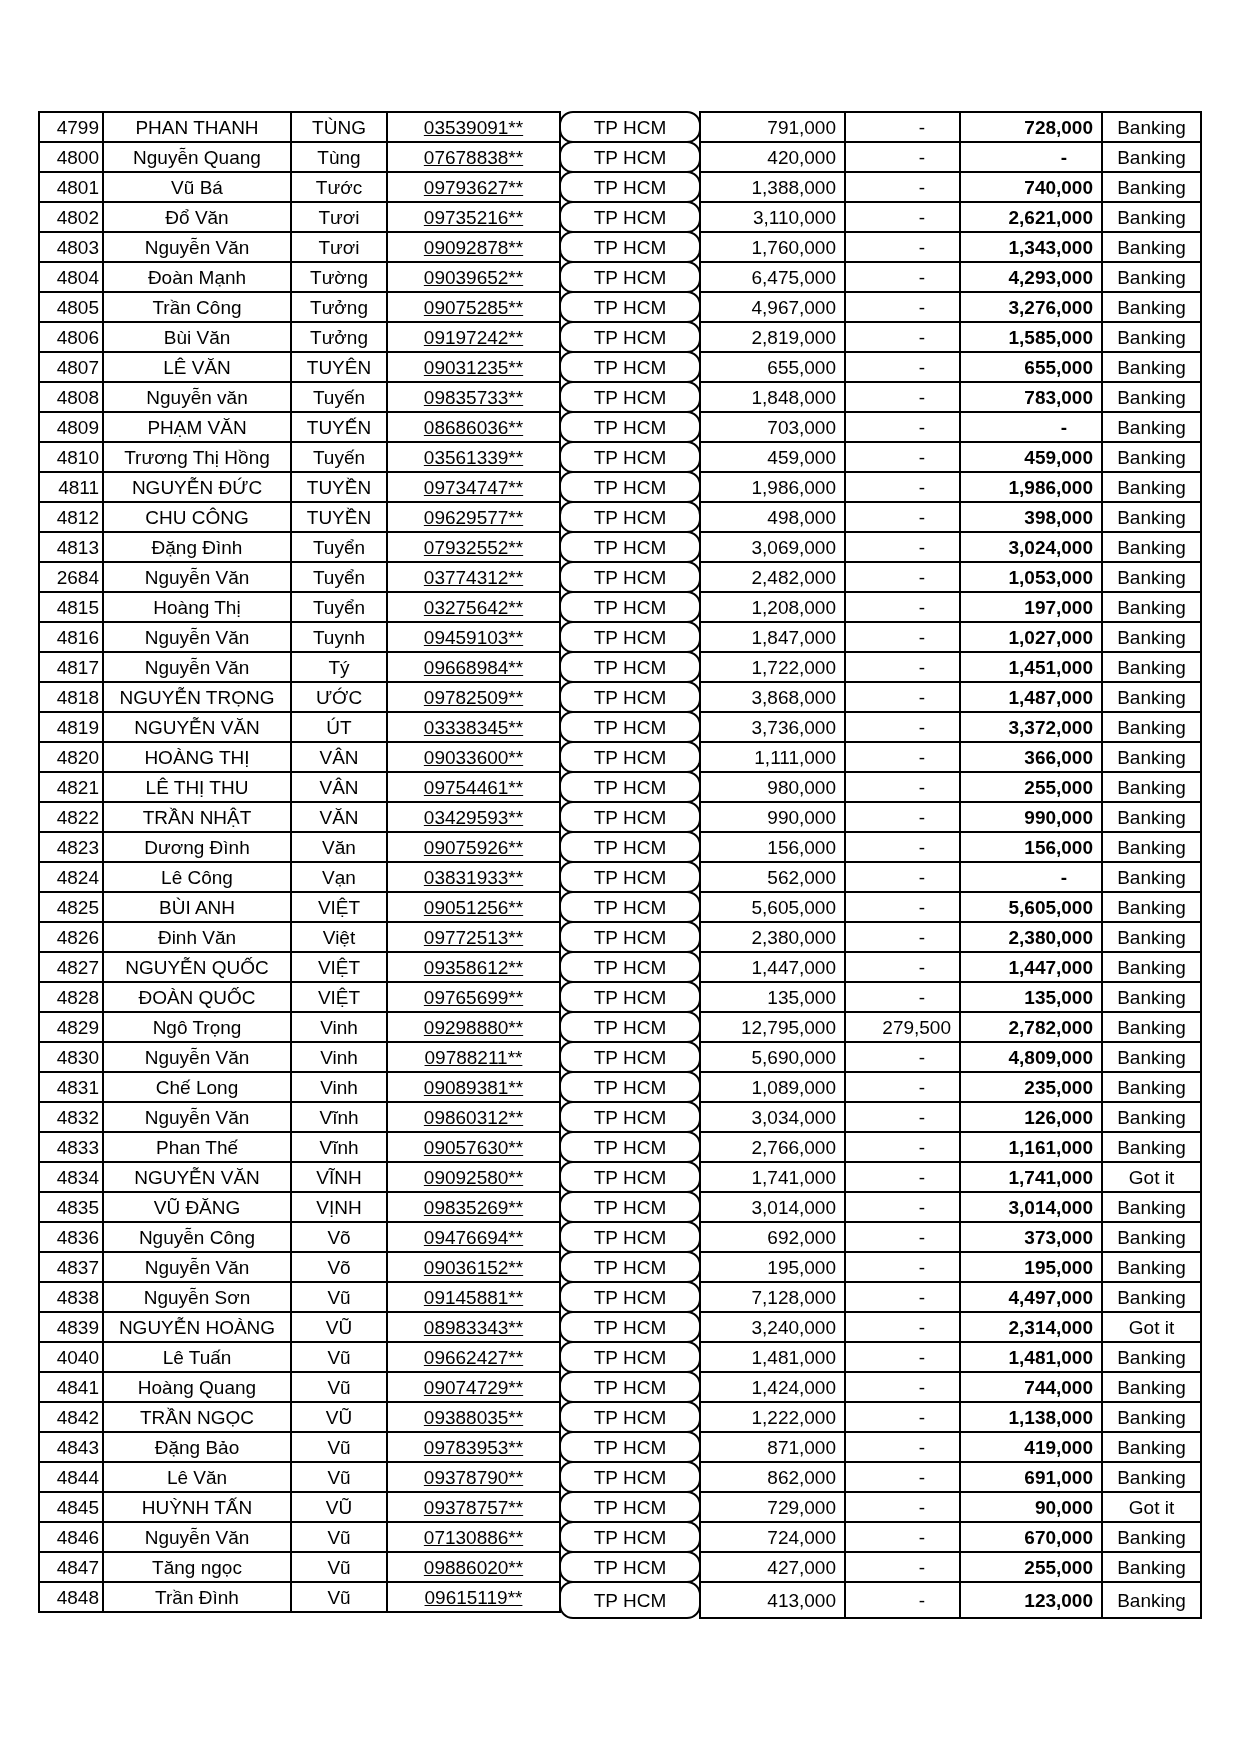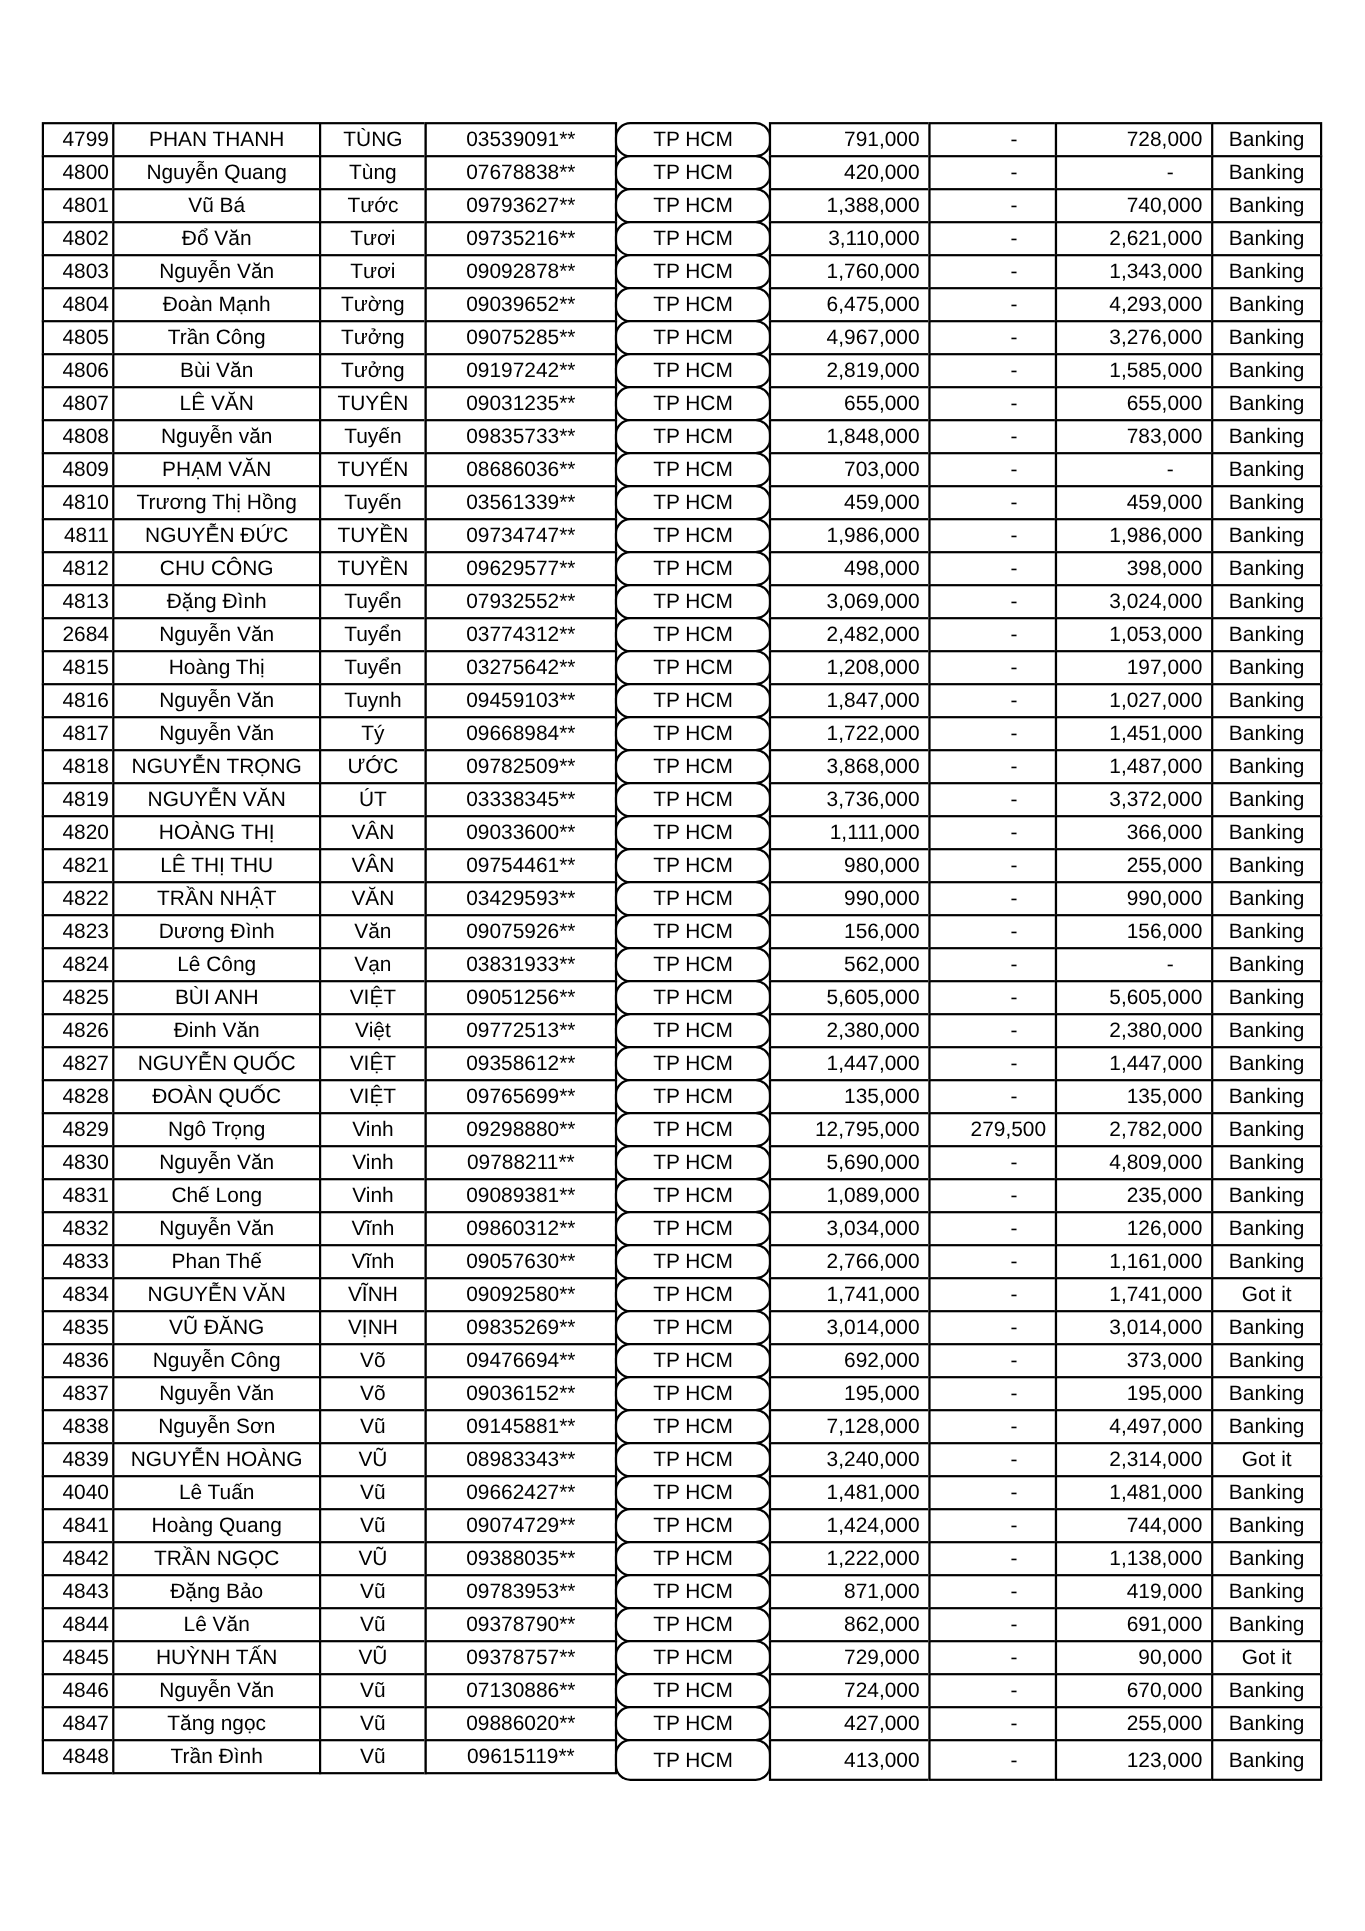--- a/index.html
+++ b/index.html
@@ -37,25 +37,25 @@
     line-height: 1;
     white-space: nowrap;
     overflow: hidden;
     flex: none;
   }
   .cell + .cell { margin-left: -2px; }
   
   .c1 { width: 66px;  justify-content: flex-end; padding-right: 3px; }
   .c2 { width: 190px; }
   .c3 { width: 98px; text-align: right;  }
-  .c4 { width: 175px; }
+  .c4 { width: 175px; text-decoration: underline; }
   .c5 { width: 142px; border-radius: 14px; }
   .c6 { width: 147px; justify-content: flex-end; padding-right: 8px; }
   .c7 { width: 117px; justify-content: flex-end; padding-right: 8px; }
-  .c8 { width: 144px; justify-content: flex-end; padding-right: 8px; }
+  .c8 { width: 144px; justify-content: flex-end; padding-right: 8px; font-weight: bold; }
   .c9 { width: 101px; }
   .cell.dash { padding-right: 34px; }
   
   .row.last .ext { height: 38px; align-self: flex-start; }
 </style>
 </head>
 <body>
 
 <div class="sheet-table">
   <div class="row">

